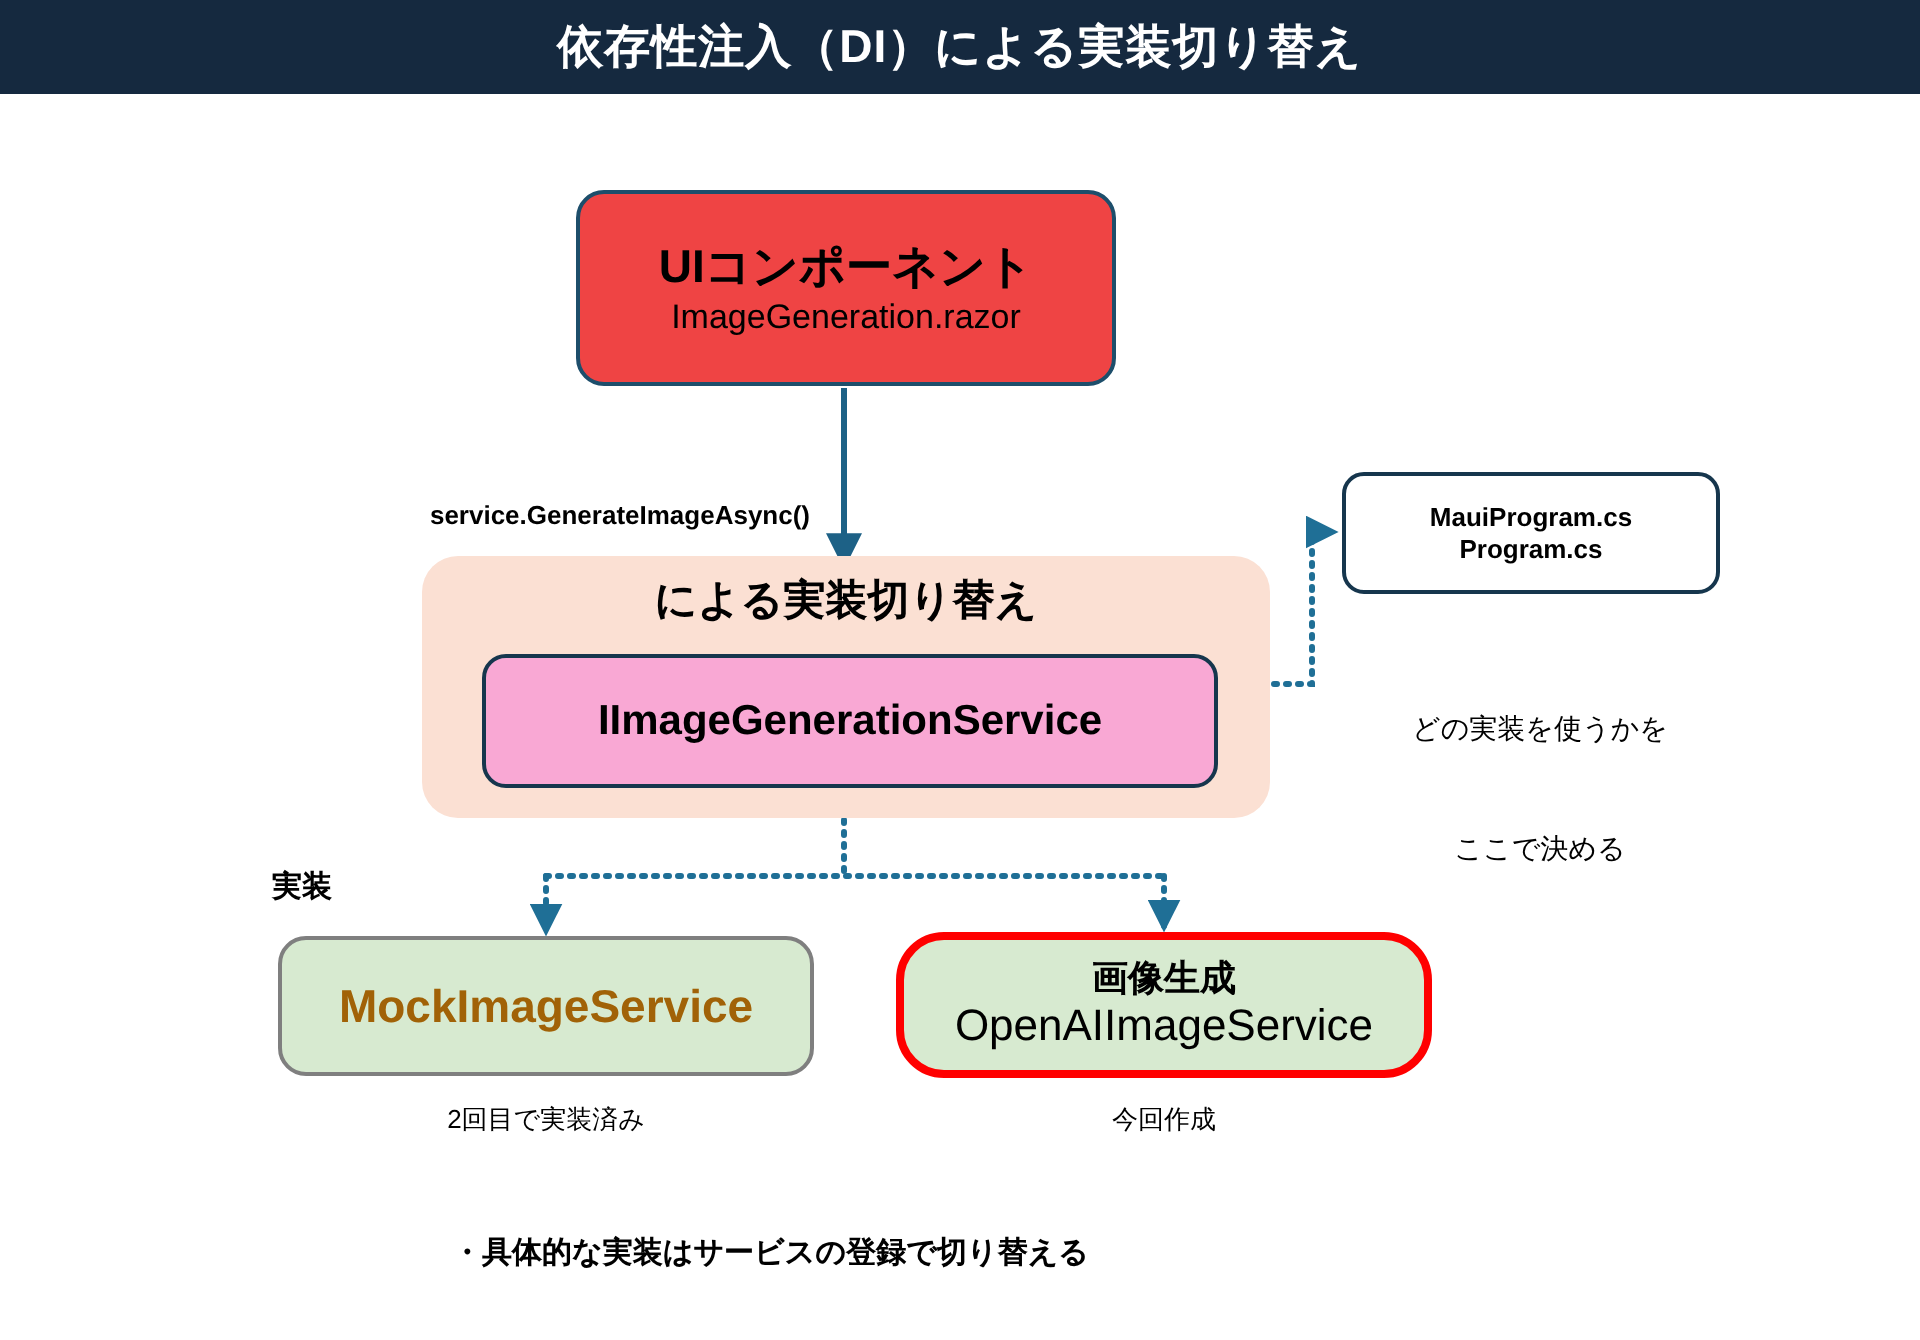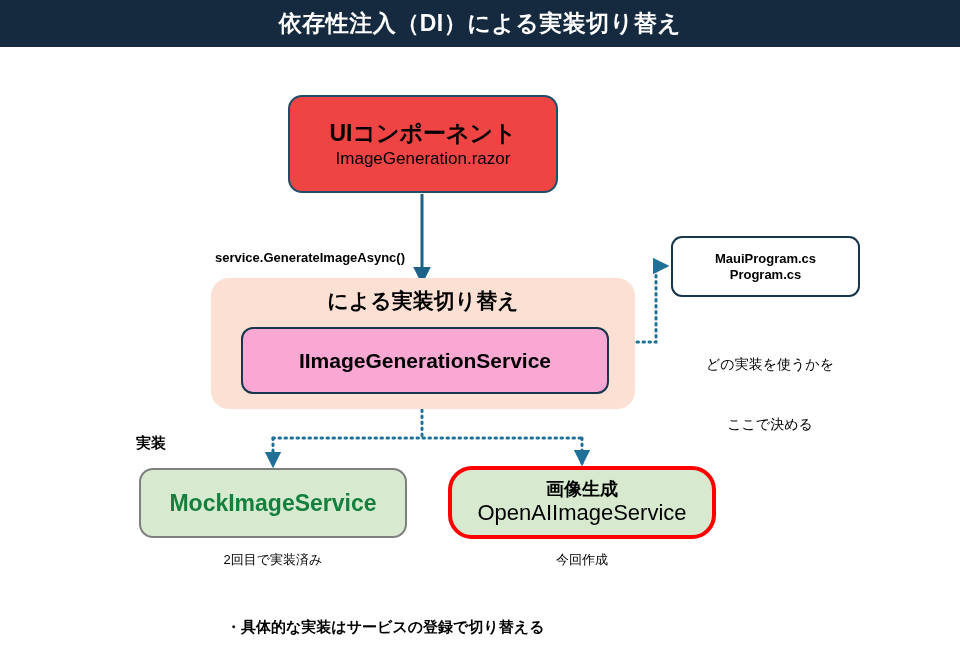--- a/index.html
+++ b/index.html
@@ -120,21 +120,21 @@
   #mock-service-box {
     left: 139px; top: 468px;
     width: 268px; height: 70px;
     background: #d7ead0;
     border: 2px solid #7f7f7f;
     border-radius: 14px;
   }
   #mock-service-label {
     font-size: 23px;
     font-weight: bold;
-    color: #15803d;
+    color: #a16207;
   }
 
   
   #openai-service-box {
     left: 448px; top: 466px;
     width: 268px; height: 73px;
     background: #d7ead0;
     border: 4px solid #ff0000;
     border-radius: 24px;
   }

